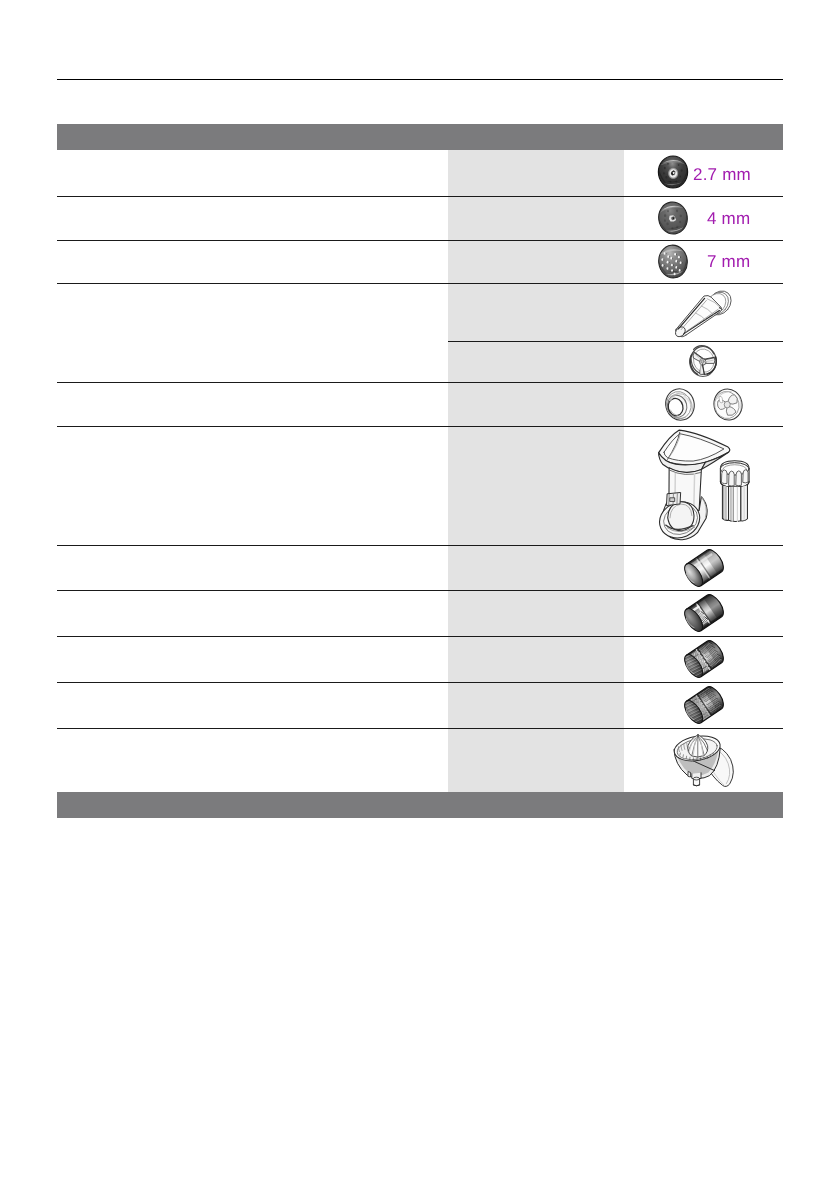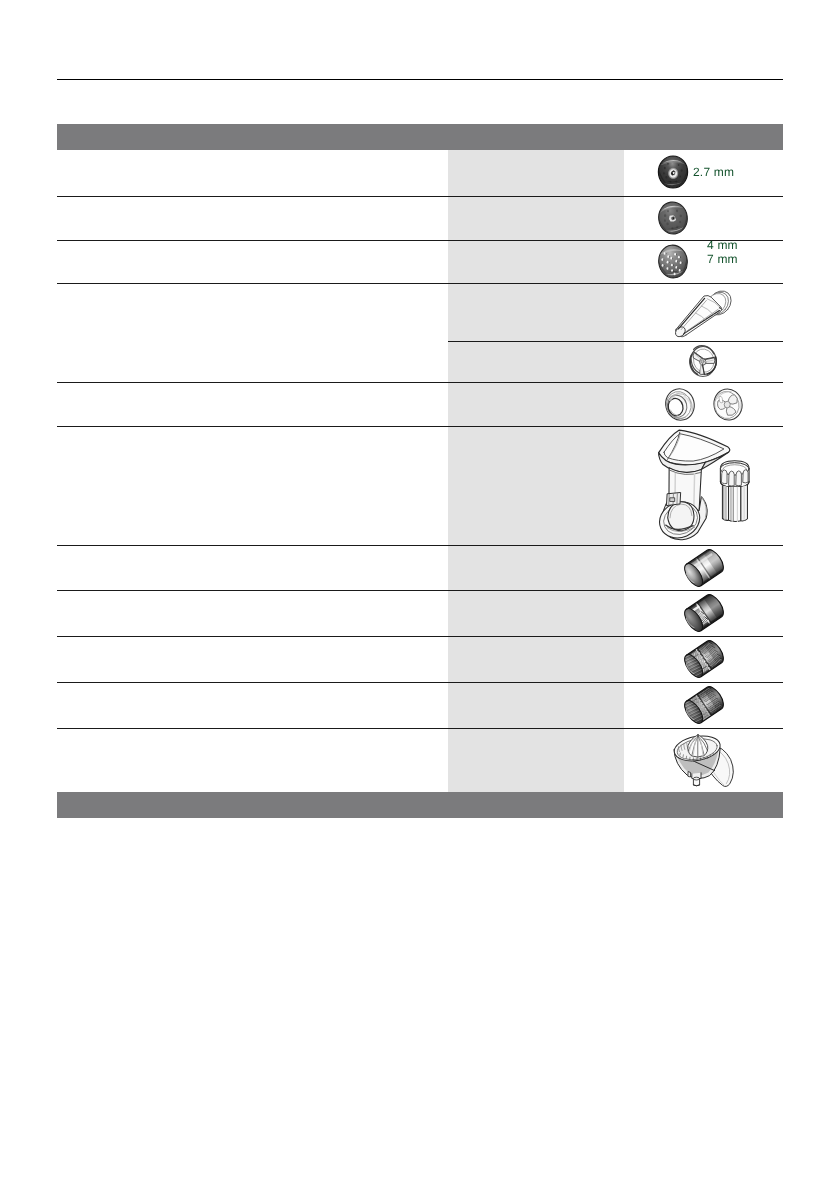--- a/index.html
+++ b/index.html
@@ -6,21 +6,21 @@
   body{width:839px;height:1191px;font-family:"Liberation Sans",sans-serif;
        -webkit-font-smoothing:antialiased;text-rendering:geometricPrecision;}
   .page{position:relative;width:839px;height:1191px;background:#ffffff;overflow:hidden;}
   .rule{position:absolute;background:#000000;}
   .band{position:absolute;}
   .shade{position:absolute;}
   .sep{position:absolute;background:#1a1a1a;height:1.4px;}
   .art{position:absolute;}
   .trow{position:absolute;}
   .tcell{position:absolute;top:0;height:100%;}
-  .lbl{position:absolute;font-size:12px;color:#14532d;white-space:nowrap;letter-spacing:0.2px;
+  .lbl{position:absolute;font-size:17px;color:#a21caf;white-space:nowrap;letter-spacing:0.2px;
        -webkit-font-smoothing:antialiased;transform:translateZ(0);}
 </style>
 </head>
 <body>
 
 <div class="page">
 
   <div class="rule" style="left:57px;top:79px;width:726px;height:1.4px;"></div>
 
   <div>
@@ -1167,18 +1167,18 @@
        <path d="M22.4 44.6 L22.4 51.0 Q25.6 52.6 28.6 51.0 L28.6 44.4" fill="#f9f9f9" stroke="#2b2b2b" stroke-width="0.9"></path>
        <ellipse cx="25.5" cy="44.6" rx="3.2" ry="1.4" fill="#ededed" stroke="#2b2b2b" stroke-width="0.8"></ellipse>
        <path d="M22.4 51.0 Q25.6 52.6 28.6 51.0" fill="none" stroke="#2b2b2b" stroke-width="0.9"></path>
        <path d="M17.0 38.0 L17.0 42.4 L19.5 43.0 L19.5 38.8 Z" fill="#ededed" stroke="#2b2b2b" stroke-width="0.8"></path>
       </g>
       </svg>
     </div>
 
     <div id="labels">
         <div class="lbl" style="left: 693px; top: 164.5px;">2.7 mm</div>
-        <div class="lbl" style="left: 707px; top: 208.6px; margin-top: 29px;">4 mm</div>
+        <div class="lbl" style="left: 707px; top: 208.6px;">4 mm</div>
         <div class="lbl" style="left: 707px; top: 251.8px;">7 mm</div>
       </div>
 
   </div>
 </div>
 
 </body></html>

